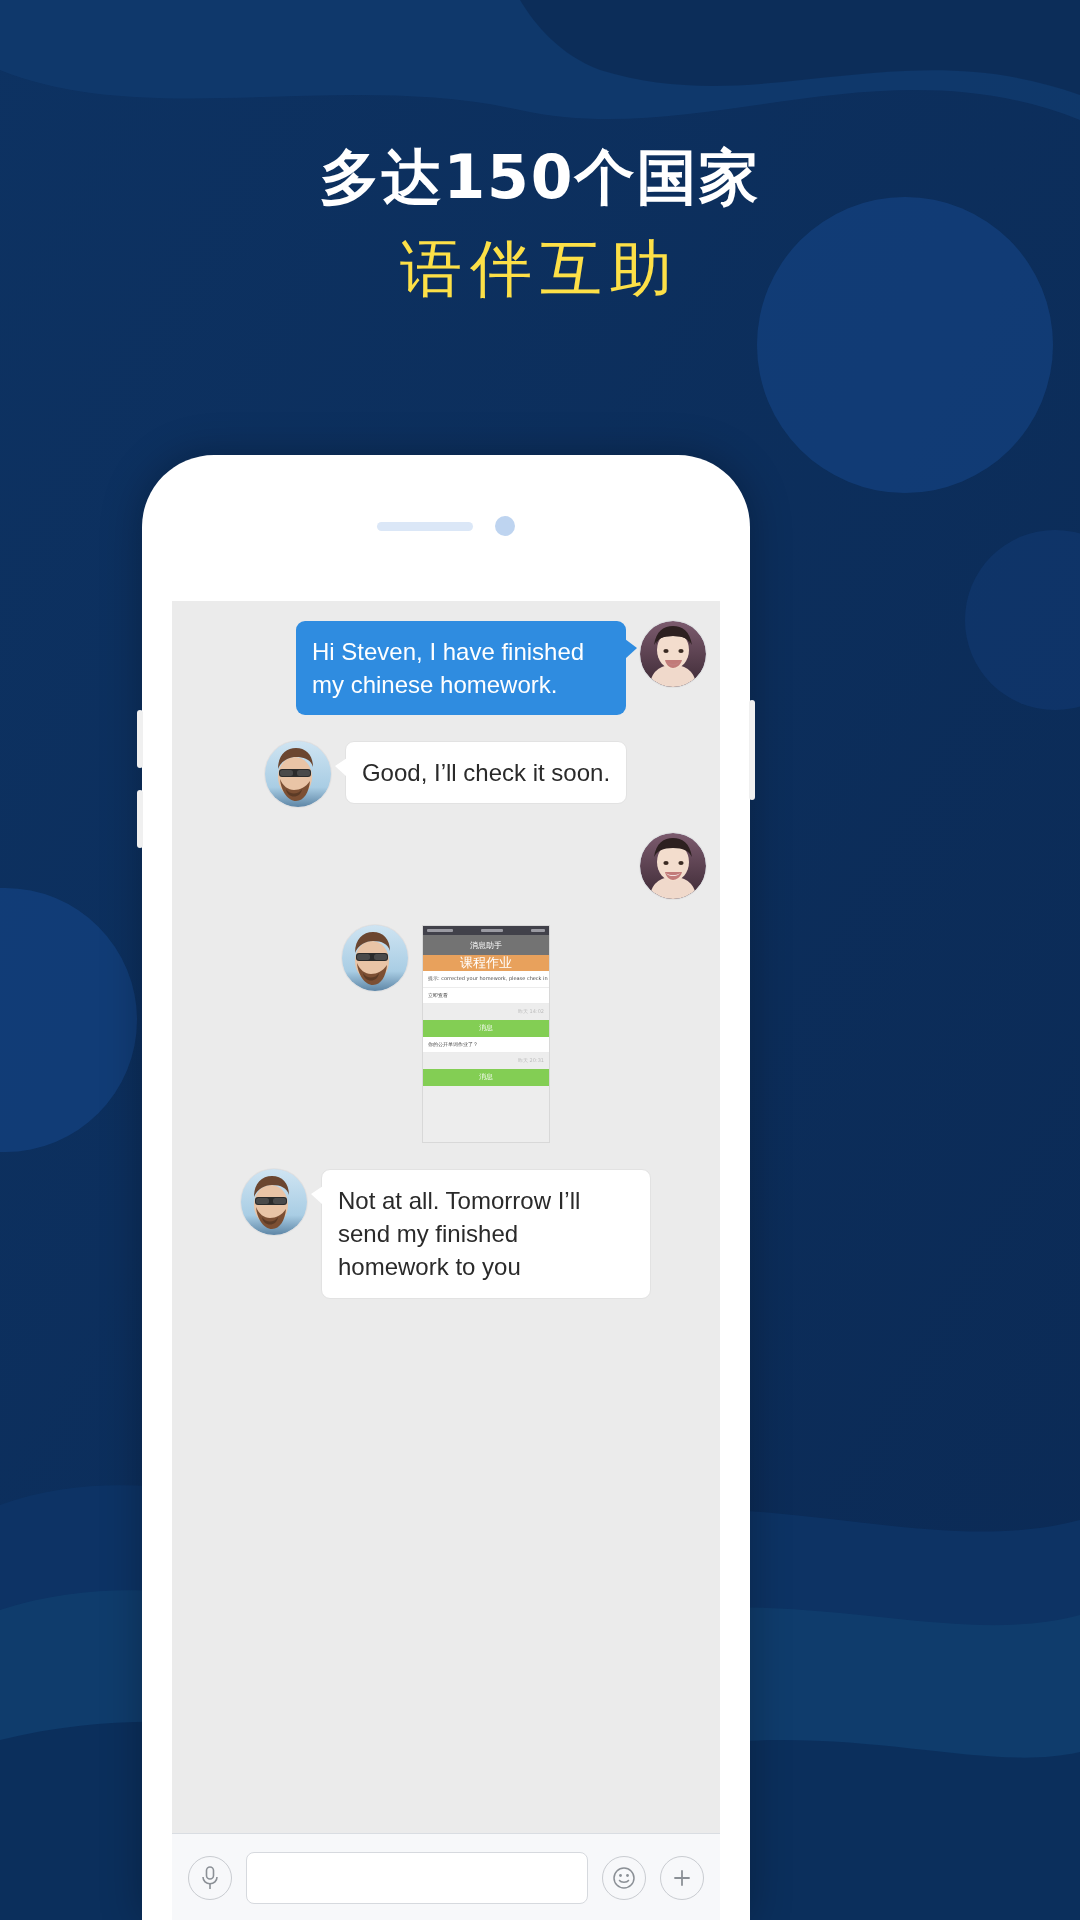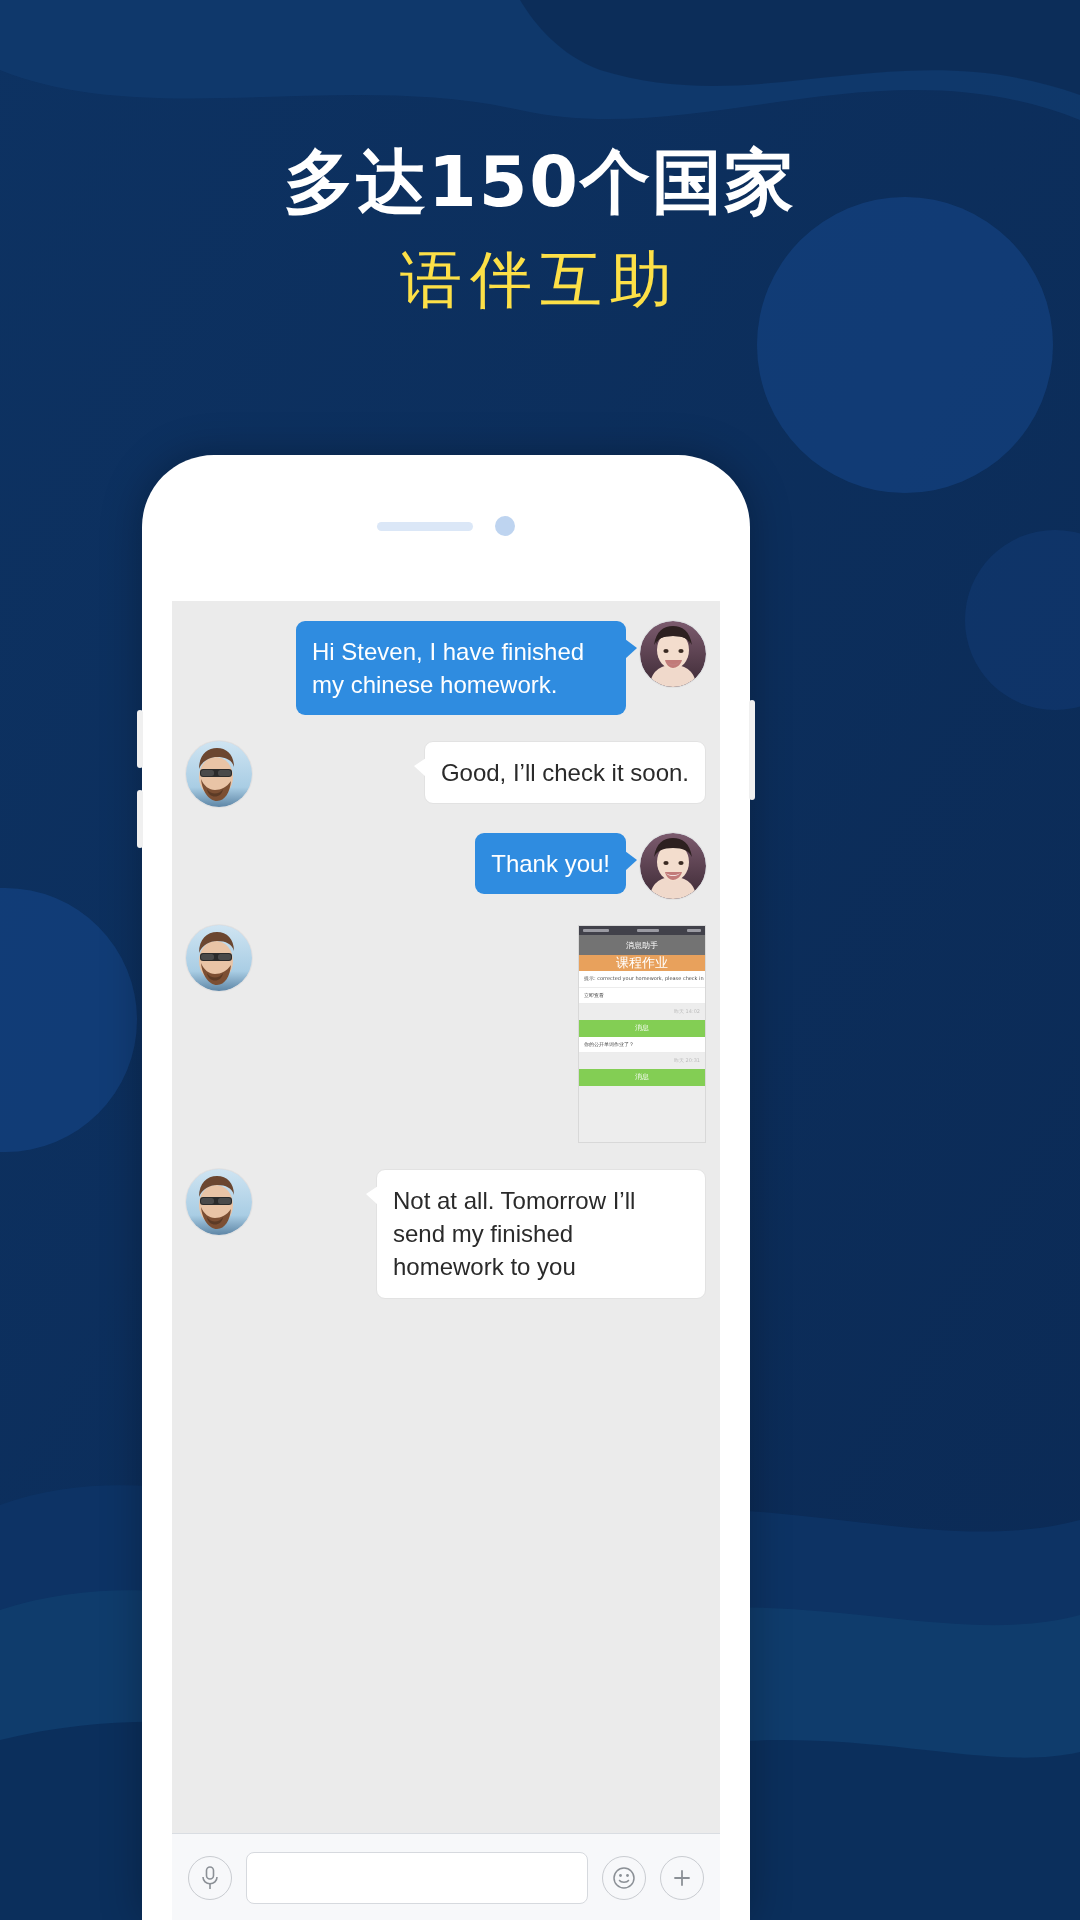--- a/index.html
+++ b/index.html
@@ -14,21 +14,21 @@
   #bg-layer { position:absolute; inset:0; overflow:hidden; background:#0e3564; }
   #bg-layer svg { position:absolute; inset:0; width:1080px; height:1920px; display:block; }
 
   
   .headline-wrap {
     position:absolute; top:146px; left:0; width:1080px;
     text-align:center; z-index:5;
   }
   .headline {
     color:#ffffff;
-    font-size:70px;
+    font-size:60px;
     line-height:1.05;
     letter-spacing:2px;
     font-weight:700;
     font-family:"DejaVu Sans","Liberation Sans",sans-serif;
   }
   .subheadline {
     margin-top:26px;
     color:#fde047;
     font-size:62px;
     line-height:1.1;
@@ -78,21 +78,21 @@
   .chat-area {
     flex:1;
     padding:20px 14px 0 14px;
     overflow:hidden;
     border-radius:11px;
   }
 
   
   .row { display:flex; align-items:flex-start; margin-bottom:26px; }
   .row.out { justify-content:flex-end; }
-  .row.in { justify-content:space-between; }
+  .row.in { justify-content:center; }
 
   .avatar {
     width:66px; height:66px; border-radius:50%;
     flex:0 0 66px; overflow:hidden;
     background:#cfd8e3;
     box-shadow:0 0 0 1px rgba(0,0,0,0.04);
   }
   .avatar svg { display:block; width:66px; height:66px; }
 
   .bubble {
@@ -284,21 +284,20 @@
               <rect x="15" y="29" width="13" height="6" rx="2.5" fill="#4a4a4a"></rect>
               <rect x="32" y="29" width="13" height="6" rx="2.5" fill="#4a4a4a"></rect>
               <path d="M21 48c4 6 12 6 16 0-1 10-15 10-16 0z" fill="#5c3b26"></path>
             </g>
           </svg>
         </div>
         <div class="bubble white">Good, I’ll check it soon.</div>
       </div>
 
       <div class="row out">
-        <div class="bubble blue">Thank you!</div>
         <div class="avatar">
           <svg viewBox="0 0 66 66">
             <g clip-path="url(#c1)">
               <rect width="66" height="66" fill="url(#bgw)"></rect>
               <path d="M10 66c0-15 10-22 23-22s23 7 23 22z" fill="#f0d9cb"></path>
               <ellipse cx="33" cy="29" rx="16" ry="19" fill="#f3ddcd"></ellipse>
               <path d="M14 24c2-14 10-19 19-19s17 5 19 19c-3-6-9-9-19-9s-16 3-19 9z" fill="#2d2020"></path>
               <ellipse cx="26" cy="30" rx="2.6" ry="2.1" fill="#3a2a22"></ellipse>
               <ellipse cx="41" cy="30" rx="2.6" ry="2.1" fill="#3a2a22"></ellipse>
               <path d="M25 39h17c-1 5-6 8-9 8s-7-3-8-8z" fill="#b96a6a" opacity=".85"></path>

